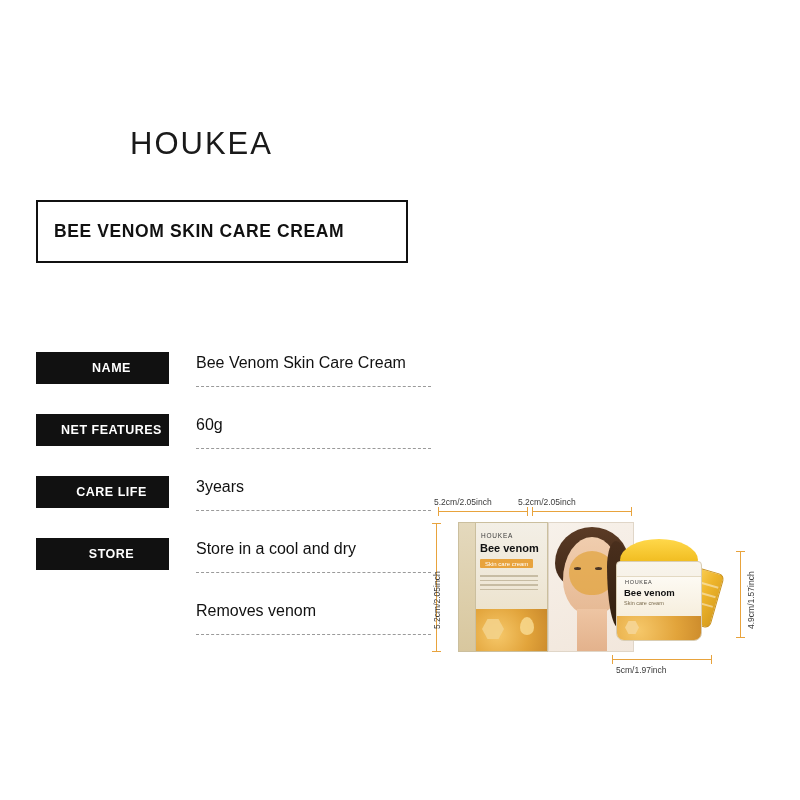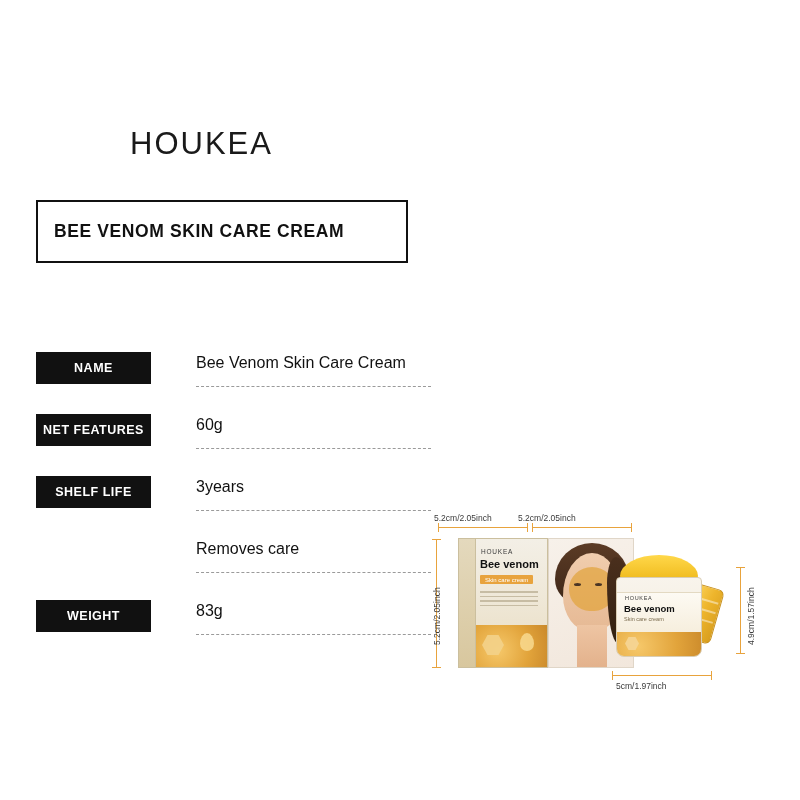--- a/index.html
+++ b/index.html
@@ -67,20 +67,21 @@
     height: 32px;
     background: #111;
     color: #fff;
     font-size: 12.5px;
     font-weight: 700;
     letter-spacing: 0.5px;
     display: flex;
     align-items: center;
     justify-content: center;
     text-align: center;
+    padding-left: 18px;
   }
   .spec-value {
     position: absolute;
     left: 160px;
     top: 2px;
     font-size: 16px;
     color: #111;
     white-space: nowrap;
   }
   .spec-underline {
@@ -88,21 +89,21 @@
     left: 160px;
     top: 34px;
     width: 235px;
     border-bottom: 1.5px dashed #9a9a9a;
   }
 
   
   .photo {
     position: absolute;
     left: 420px;
-    top: 505px;
+    top: 489px;
     width: 345px;
     height: 210px;
   }
 
   
   .dim-line-h {
     position: absolute;
     border-top: 1px solid #E8A33D;
     height: 0;
   }
@@ -375,36 +376,36 @@
     <div class="spec-underline"></div>
   </div>
 
   <div class="spec-row">
     <div class="spec-label">NET  FEATURES</div>
     <div class="spec-value">60g</div>
     <div class="spec-underline"></div>
   </div>
 
   <div class="spec-row">
-    <div class="spec-label">SHELF LIFE</div>
+    <div class="spec-label">CARE LIFE</div>
     <div class="spec-value">3years</div>
     <div class="spec-underline"></div>
   </div>
 
-
   <div class="spec-row">
-    <div class="spec-value">Removes care</div>
+    <div class="spec-label">STORE</div>
+    <div class="spec-value">Store in a cool and dry</div>
     <div class="spec-underline"></div>
   </div>
 
   <div class="spec-row">
-    <div class="spec-label">WEIGHT</div>
-    <div class="spec-value">83g</div>
+    <div class="spec-value">Removes venom</div>
     <div class="spec-underline"></div>
   </div>
+
 
 </div>
 
 <div class="photo">
 
   <div class="dim-text" style="left:14px; top:8px;">5.2cm/2.05inch</div>
   <div class="dim-line-h" style="left:18px; top:22px; width:90px;"></div>
   <div class="dim-cap-h" style="left:18px; top:18px;"></div>
   <div class="dim-cap-h" style="left:107px; top:18px;"></div>
 

